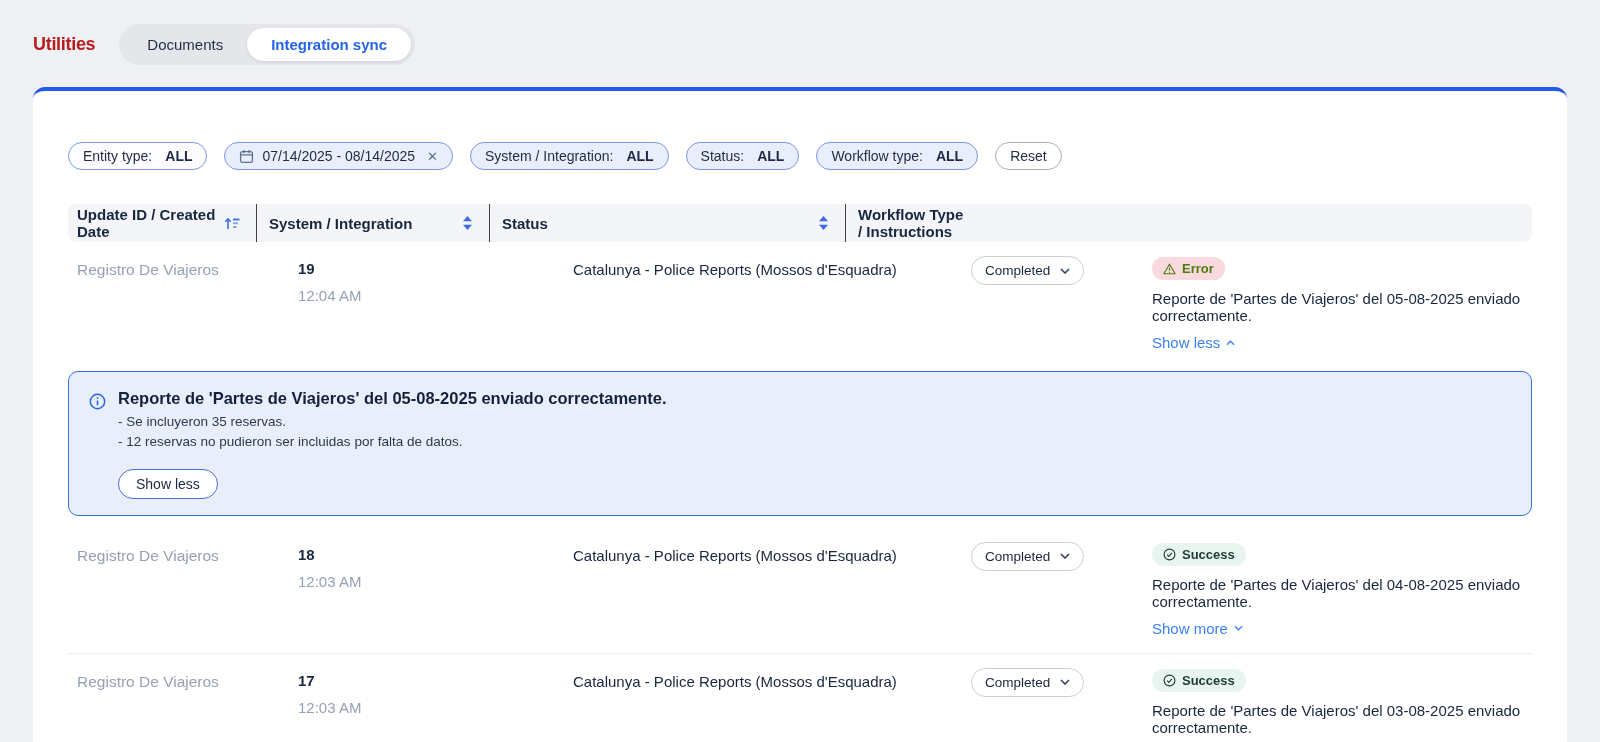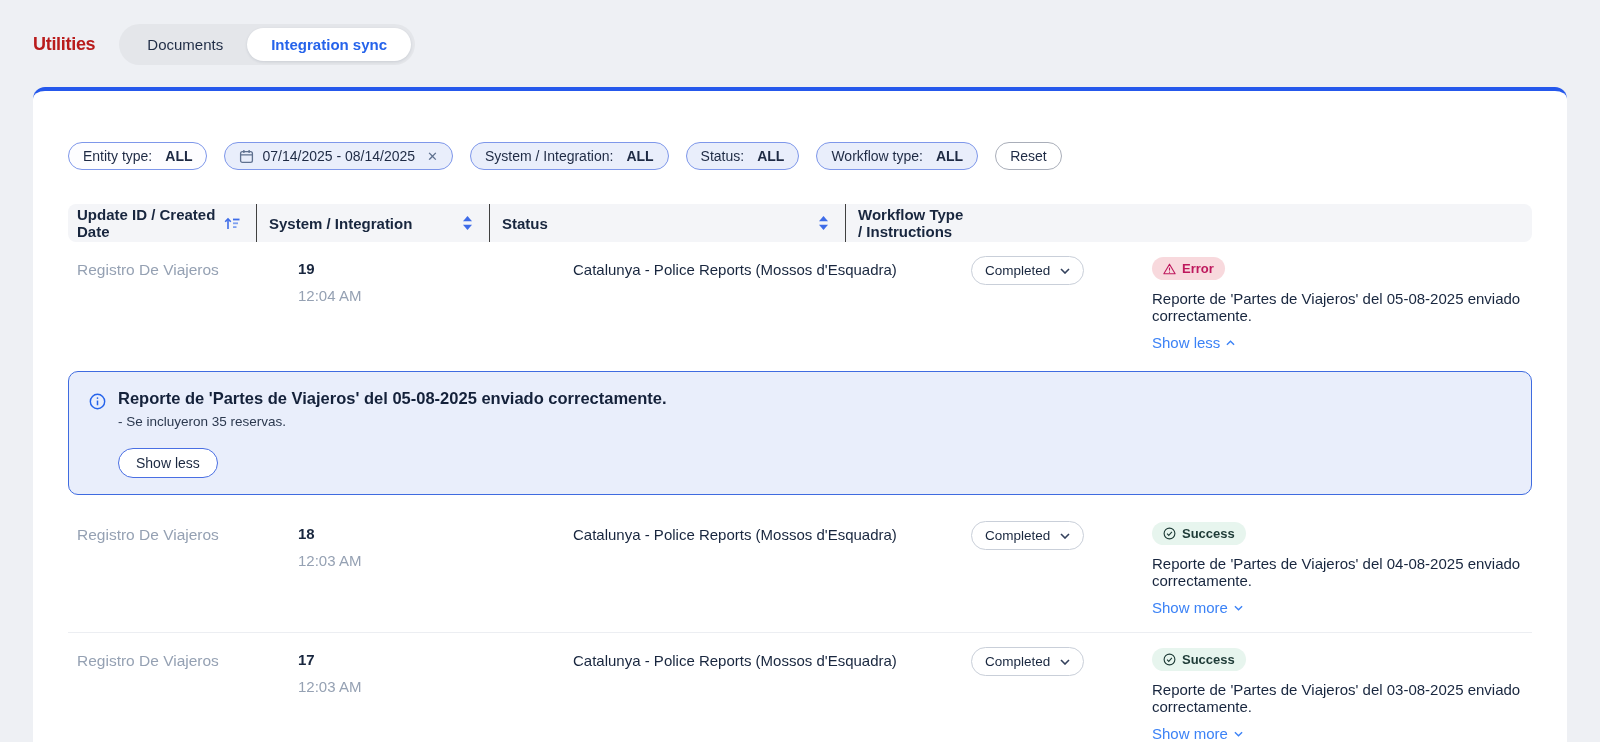--- a/index.html
+++ b/index.html
@@ -44,21 +44,21 @@
   .uid { font-weight:700; font-size:15px; color:#18263e; }
   .utime { color:#95a1b3; font-size:15px; margin-top:10px; }
   .c-system { font-size:15px; color:#18263e; padding-top:1px; }
   .status-btn { display:inline-flex; align-items:center; gap:10px;
                 border:1px solid #c9cfd9; background:#fff; border-radius:15px;
                 padding:6px 13px; font-size:13.5px; color:#18263e; cursor:pointer;
                 font-family:inherit; margin-top:-4px; }
   .c-workflow { display:flex; flex-direction:column; align-items:flex-start; gap:10px; }
   .badge { display:inline-flex; align-items:center; gap:6px; border-radius:13px;
            padding:4px 11px; font-size:13px; font-weight:600; margin-top:-3px; }
-  .badge-error   { background:#f8d9dd; color:#be185d; }
+  .badge-error   { background:#f8d9dd; color:#4d7c0f; }
   .badge-success { background:#e7f5ee; color:#1d3a36; }
   .instr { font-size:15px; color:#18263e; }
   .toggle { display:inline-flex; align-items:center; gap:6px; color:#3b82f6;
             font-size:15px; cursor:pointer; text-decoration:none; }
   
   .panel { margin:4px 0 12px; border:1px solid #3f6be0; background:#e9eefb;
            border-radius:10px; padding:17px 24px 16px 20px; display:flex; gap:12px; }
   .panel-title { font-weight:700; font-size:16.5px; color:#14213a; margin-bottom:4px; }
   .panel-line { font-size:13.5px; color:#2c394f; line-height:1.5; }
   .panel-btn { margin-top:16px; border:1px solid #4a6fe3; background:#fff;
@@ -185,20 +185,21 @@
     <span class="icn" style="margin-top:4px;">
       <svg width="17" height="17" viewBox="0 0 18 18" fill="none">
         <circle cx="9" cy="9" r="7.6" stroke="#2563eb" stroke-width="1.5"></circle>
         <path d="M9 8v5" stroke="#2563eb" stroke-width="1.6"></path>
         <circle cx="9" cy="5.4" r=".9" fill="#2563eb"></circle>
       </svg>
     </span>
     <div>
       <div class="panel-title">Reporte de 'Partes de Viajeros' del 05-08-2025 enviado correctamente.</div>
       <div class="panel-line">- Se incluyeron 35 reservas.</div>
+      <div class="panel-line">- 12 reservas no pudieron ser incluidas por falta de datos.</div>
       <button class="panel-btn">Show less</button>
     </div>
   </div>
 
   <div class="trow">
     <div class="c-entity">Registro De Viajeros</div>
     <div>
       <div class="uid">18</div>
       <div class="utime">12:03 AM</div>
     </div>

